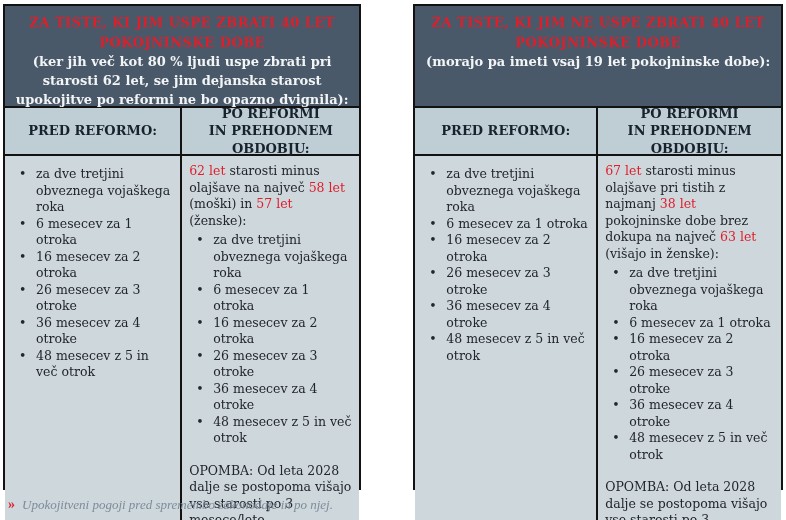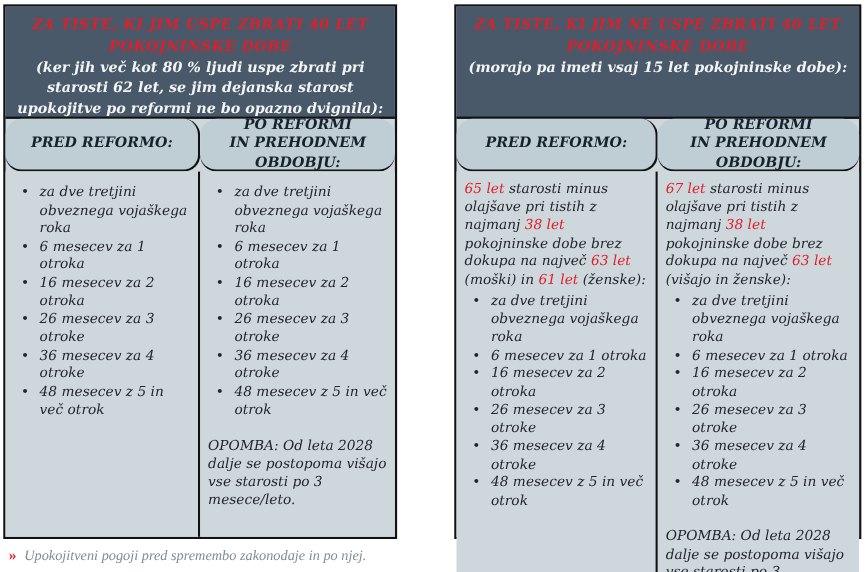--- a/index.html
+++ b/index.html
@@ -13,21 +13,21 @@
   }
   *{box-sizing:border-box;}
   html,body{margin:0;padding:0;}
   body{
     width:786px;height:520px;background:#ffffff;
     font-family:"DejaVu Serif", serif;
     color:var(--ink);
     overflow:hidden;
   }
   .page{width:786px;height:520px;padding:4px 3px 0 3px;}
-  .tables{display:flex;gap:8px;height:486px;font-style:italic;}
+  .tables{display:flex;gap:8px;height:486px;}
   .tbl{
     background:var(--cell-bg);
     border:2px solid var(--line);
     display:grid;
     grid-template-columns:1fr 1fr;
     grid-template-rows:102px 48px 1fr;
   }
   .tbl.left{width:380px;}
   .tbl.right{width:392px;margin-left:44px;}
   .th{
@@ -55,21 +55,20 @@
     background:var(--sub-bg);
     border-bottom:2px solid var(--line);
     display:flex;align-items:center;justify-content:center;
     text-align:center;
     font-weight:bold;
     font-size:13px;
     color:#17222d;
     white-space:pre-line;
     line-height:1.35;
     padding:2px 4px;
-    border-radius:15px;
   }
   .sub-cell.first, .cell.first{border-right:2px solid var(--line);}
   .cell{
     background:var(--cell-bg);
     padding:7px 7px 6px 7px;
     font-size:12.5px;
     line-height:1.32;
   }
   .intro{margin:0;}
   .red{color:var(--red);}
@@ -109,42 +108,42 @@
             <li>za dve tretjini obveznega vojaškega roka</li>
             <li>6 mesecev za 1 otroka</li>
             <li>16 mesecev za 2 otroka</li>
             <li>26 mesecev za 3 otroke</li>
             <li>36 mesecev za 4 otroke</li>
             <li>48 mesecev z 5 in več otrok</li>
           </ul>
 
       </div>
       <div class="cell">
+        <p class="intro"><span class="red">62 let</span><span> starosti minus olajšave na največ </span><span class="red">58 let</span><span> (moški) in </span><span class="red">57 let</span><span> (ženske):</span></p>
         <ul class="bl">
             <li>za dve tretjini obveznega vojaškega roka</li>
             <li>6 mesecev za 1 otroka</li>
             <li>16 mesecev za 2 otroka</li>
             <li>26 mesecev za 3 otroke</li>
             <li>36 mesecev za 4 otroke</li>
             <li>48 mesecev z 5 in več otrok</li>
           </ul>
         <p class="note">OPOMBA: Od leta 2028 dalje se postopoma višajo vse starosti po 3 mesece/leto.</p>
       </div>
     </section>
 
     <section class="tbl right">
       <header class="th">
         <div class="th-title">ZA TISTE, KI JIM NE USPE ZBRATI 40 LET POKOJNINSKE DOBE</div>
-        <div class="th-sub">(morajo pa imeti vsaj 15 let pokojninske dobe):</div>
+        <div class="th-sub">(morajo pa imeti vsaj 19 let pokojninske dobe):</div>
       </header>
       <div class="sub-cell first">PRED REFORMO:</div>
       <div class="sub-cell">PO REFORMI
 IN PREHODNEM OBDOBJU:</div>
       <div class="cell first">
-        <p class="intro"><span class="red">65 let</span><span> starosti minus olajšave pri tistih z najmanj </span><span class="red">38 let</span><span> pokojninske dobe brez dokupa na največ </span><span class="red">63 let</span><span> (moški) in </span><span class="red">61 let</span><span> (ženske):</span></p>
         <ul class="bl">
             <li>za dve tretjini obveznega vojaškega roka</li>
             <li>6 mesecev za 1 otroka</li>
             <li>16 mesecev za 2 otroka</li>
             <li>26 mesecev za 3 otroke</li>
             <li>36 mesecev za 4 otroke</li>
             <li>48 mesecev z 5 in več otrok</li>
           </ul>
 
       </div>

